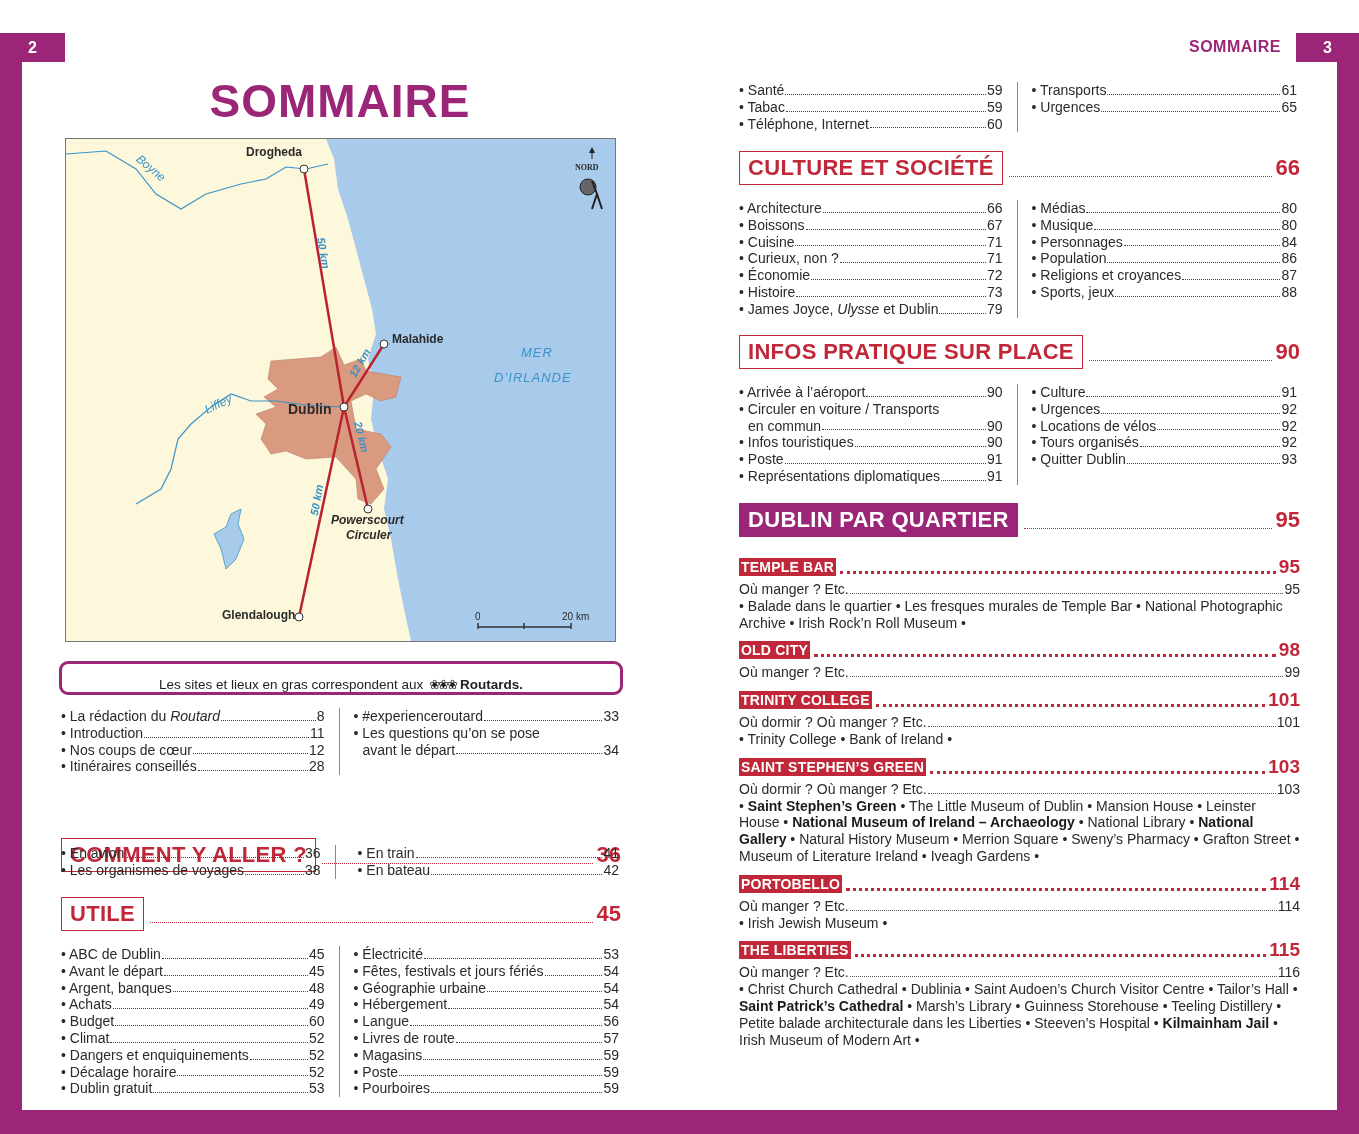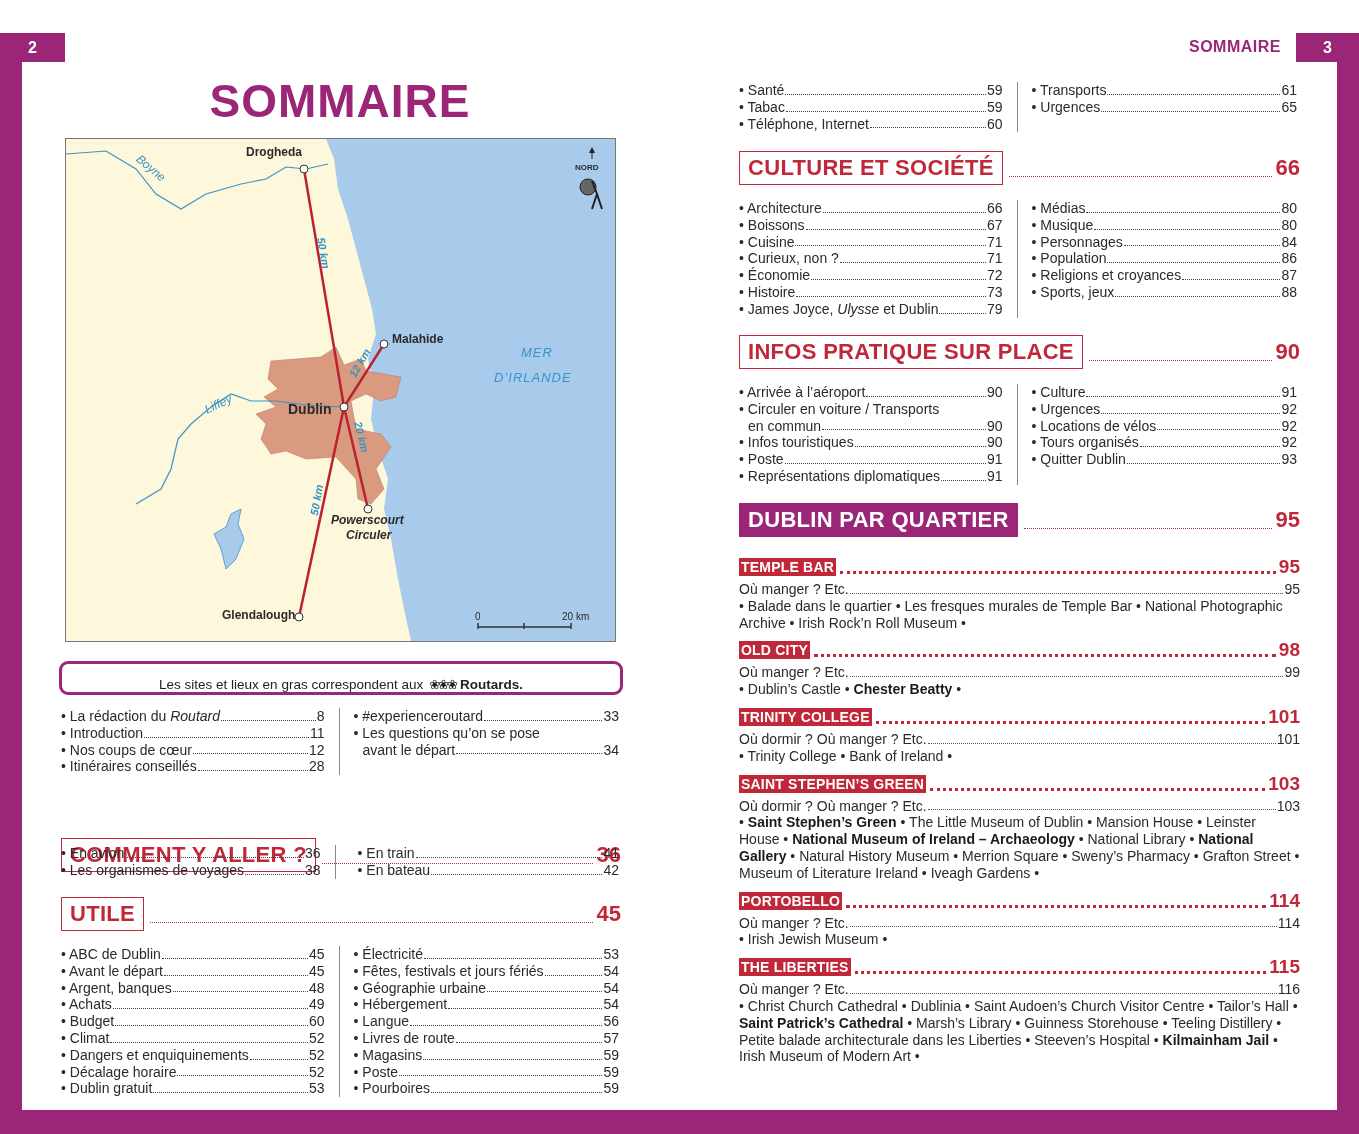--- a/index.html
+++ b/index.html
@@ -105,21 +105,21 @@
   <div class="abs" style="left:280px;top:389px;font-size:12px;font-weight:bold;font-style:italic;">Circuler</div>
   <div class="abs" style="left:156px;top:469px;font-size:12px;font-weight:bold;">Glendalough</div>
   <div class="abs" style="left:68px;top:22px;font-size:12px;font-style:italic;color:#3a93c8;transform:rotate(40deg);">Boyne</div>
   <div class="abs" style="left:138px;top:258px;font-size:12px;font-style:italic;color:#3a93c8;transform:rotate(-25deg);">Liffey</div>
   <div class="abs" style="left:455px;top:206px;font-size:13px;font-style:italic;color:#3a93c8;letter-spacing:1px;">MER</div>
   <div class="abs" style="left:428px;top:231px;font-size:13px;font-style:italic;color:#3a93c8;letter-spacing:1px;">D’IRLANDE</div>
   <div class="abs" style="left:242px;top:108px;font-size:11px;font-weight:bold;font-style:italic;color:#3a93c8;transform:rotate(80deg);">50 km</div>
   <div class="abs" style="left:278px;top:218px;font-size:11px;font-weight:bold;font-style:italic;color:#3a93c8;transform:rotate(-60deg);">12 km</div>
   <div class="abs" style="left:280px;top:292px;font-size:11px;font-weight:bold;font-style:italic;color:#3a93c8;transform:rotate(76deg);">20 km</div>
   <div class="abs" style="left:235px;top:355px;font-size:11px;font-weight:bold;font-style:italic;color:#3a93c8;transform:rotate(-80deg);">50 km</div>
-  <div class="abs" style="left:509px;top:24px;font-size:8px;font-weight:bold;font-family:Liberation Sans, sans-serif;">NORD</div>
+  <div class="abs" style="left:509px;top:24px;font-size:8px;font-weight:bold;font-family:Liberation Serif, serif;">NORD</div>
   <div class="abs" style="left:409px;top:472px;font-size:10px;">0</div>
   <div class="abs" style="left:452px;top:472px;font-size:10px;margin-top:45px;">10</div>
   <div class="abs" style="left:496px;top:472px;font-size:10px;">20 km</div>
 </div>
 
 <div class="abs legend">
   <span>Les sites et lieux en gras correspondent aux</span>
   <span class="pins">❀❀❀</span>
   <b>Routards.</b>
 </div>
@@ -499,21 +499,20 @@
         <span class="lab">OLD CITY</span>
         <span class="dots"></span>
         <span class="num">98</span>
       </div>
       <div class="subtext" style="margin-top: 3px;">
         <div class="entry">
           <span class="t">Où manger ? Etc.</span>
           <span class="d"></span>
           <span class="p">99</span>
         </div>
-        <div>• Dublin’s Castle • <b>Chester Beatty</b> •</div>
       </div>
     </div>
     <div style="margin-bottom: 8px;">
       <div class="sub">
         <span class="lab">TRINITY COLLEGE</span>
         <span class="dots"></span>
         <span class="num">101</span>
       </div>
       <div class="subtext" style="margin-top: 3px;">
         <div class="entry">

